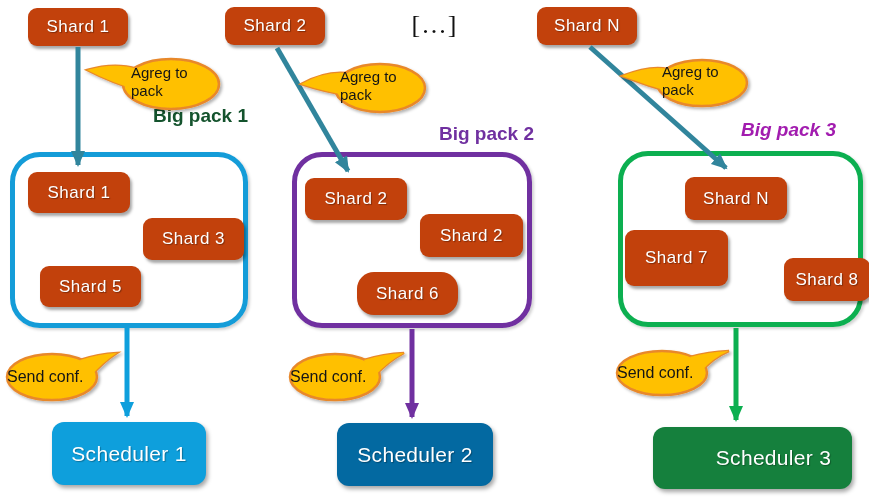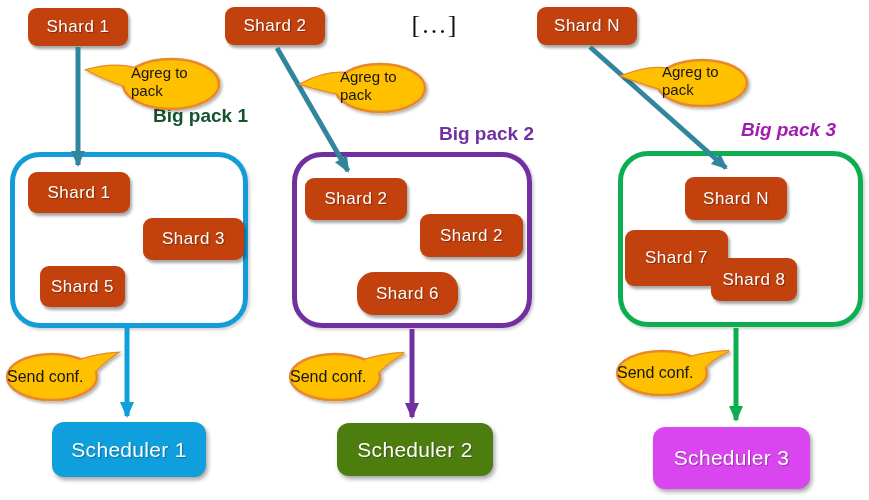--- a/index.html
+++ b/index.html
@@ -12,27 +12,27 @@
     display:flex;align-items:center;justify-content:center;
     font-size:17px;letter-spacing:.5px;
     box-shadow:2px 3px 3px rgba(0,0,0,.35);
     text-shadow:1px 1px 1px rgba(0,0,0,.35);
   }
   .s-src1{left:28px;top:8px;width:100px;height:38px;}
   .s-src2{left:225px;top:7px;width:100px;height:38px;}
   .s-srcN{left:537px;top:7px;width:100px;height:38px;}
   .p1s1{left:28px;top:172px;width:102px;height:41px;}
   .p1s3{left:135px;top:218px;width:101px;height:42px;margin-left:8px;}
-  .p1s5{left:40px;top:266px;width:85px;height:41px;}
+  .p1s5{left:40px;top:266px;width:101px;height:41px;}
   .p2s2{left:305px;top:178px;width:102px;height:42px;}
   .p2s4{left:420px;top:214px;width:103px;height:43px;}
   .p2s6{left:357px;top:272px;width:101px;height:43px;border-radius:17px;}
   .p3sN{left:685px;top:177px;width:102px;height:43px;}
   .p3s7{left:625px;top:230px;width:103px;height:56px;}
-  .p3s8{left:711px;top:258px;width:86px;height:43px;}
+  .p3s8{left:784px;top:258px;width:86px;height:43px;}
 
   .pack{
     position:absolute;border-radius:30px;background:transparent;box-sizing:border-box;
     box-shadow:2px 2px 3px rgba(0,0,0,.18);
   }
   .pack1{left:10px;top:152px;width:238px;height:176px;border:5px solid #149CD8;}
   .pack2{left:292px;top:152px;width:240px;height:176px;border:5px solid #7030A0;}
   .pack3{left:618px;top:151px;width:245px;height:176px;border:5px solid #0CAF50;}
 
   .pack-label{position:absolute;font-weight:bold;font-size:19px;text-align:right;}
@@ -40,23 +40,23 @@
   .pl2{left:424px;top:123px;width:110px;color:#7030A0;}
   .pl3{left:726px;top:119px;width:110px;color:#a21caf;font-style:italic;}
 
   .sched{
     position:absolute;color:#fff;border-radius:12px;
     display:flex;align-items:center;justify-content:center;
     font-size:21px;letter-spacing:.3px;
     box-shadow:2px 3px 4px rgba(0,0,0,.35);
     text-shadow:1px 1px 1px rgba(0,0,0,.3);
   }
-  .sch1{left:52px;top:422px;width:154px;height:55px;background:#0E9FDC;}
-  .sch2{left:337px;top:423px;width:156px;height:53px;background:#4d7c0f;}
-  .sch3{left:653px;top:427px;width:157px;height:62px;background:#d946ef;}
+  .sch1{left:52px;top:422px;width:154px;height:63px;background:#0E9FDC;}
+  .sch2{left:337px;top:423px;width:156px;height:63px;background:#0369a1;}
+  .sch3{left:653px;top:427px;width:157px;height:62px;background:#15803d;padding-left:42px;}
 
   .ellipsis{
     position:absolute;left:405px;top:10px;width:60px;
     font-family:"Liberation Serif", serif;
     font-size:26px;color:#111;text-align:center;letter-spacing:2px;
   }
 
   .overlay{position:absolute;left:0;top:0;pointer-events:none;}
 
   .bubble-text{

